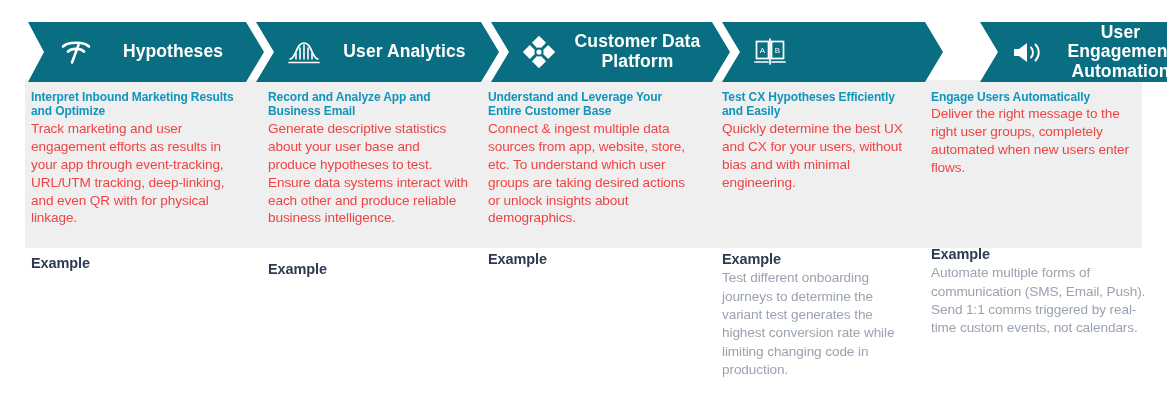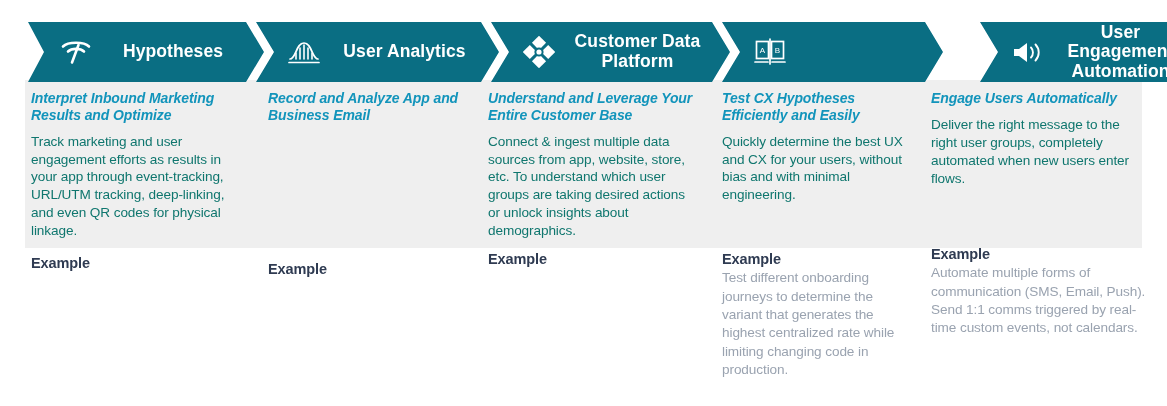--- a/index.html
+++ b/index.html
@@ -93,31 +93,30 @@
   .col .desc-block { padding-top: 10px; }
 
   .col-1 { left: 31px;  width: 219px; }
   .col-2 { left: 268px; width: 200px; }
   .col-3 { left: 488px; width: 205px; }
   .col-4 { left: 722px; width: 190px; }
   .col-5 { left: 931px; width: 215px; }
 
   .desc-title {
     color: #1294bb;
-    font-size: 14px;
+    font-size: 12px;
     font-weight: bold;
     line-height: 1.2;
     letter-spacing: -0.1px;
-    margin-bottom: 9px;
+    margin-bottom: 1px;
     white-space: pre-line;
-    font-style: italic;
   }
 
   .desc-body {
-    color: #0f766e;
+    color: #ef4444;
     font-size: 13.6px;
     line-height: 1.32;
     letter-spacing: -0.1px;
   }
 
   
   .example {
     position: absolute;
     background: transparent;
   }
@@ -213,27 +212,28 @@
         </svg>
       </span>
       <span class="chev-title">User Engagement
 Automation</span>
     </div>
   </div>
 
   <div class="col col-1">
     <div class="desc-block">
       <div class="desc-title">Interpret Inbound Marketing Results and Optimize</div>
-      <div class="desc-body">Track marketing and user engagement efforts as results in your app through event-tracking, URL/UTM tracking, deep-linking, and even QR codes for physical linkage.</div>
+      <div class="desc-body">Track marketing and user engagement efforts as results in your app through event-tracking, URL/UTM tracking, deep-linking, and even QR with for physical linkage.</div>
     </div>
   </div>
 
   <div class="col col-2">
     <div class="desc-block">
       <div class="desc-title">Record and Analyze App and Business  Email</div>
+      <div class="desc-body">Generate descriptive statistics about your user base and produce hypotheses to test. Ensure data systems interact with each other and produce reliable business intelligence.</div>
     </div>
   </div>
 
   <div class="col col-4">
     <div class="desc-block">
       <div class="desc-title">Test CX Hypotheses Efficiently and Easily</div>
       <div class="desc-body">Quickly determine the best UX and CX for your users, without bias and with minimal engineering.</div>
     </div>
   </div>
 
@@ -258,21 +258,21 @@
   <div class="example ex-2">
     <div class="ex-title">Example</div>
   </div>
 
   <div class="example ex-3">
     <div class="ex-title">Example</div>
   </div>
 
   <div class="example ex-4">
     <div class="ex-title">Example</div>
-    <div class="ex-body">Test different onboarding journeys to determine the variant that generates the highest centralized rate while limiting changing code in production.</div>
+    <div class="ex-body">Test different onboarding journeys to determine the variant test generates the highest conversion rate while limiting changing code in production.</div>
   </div>
 
   <div class="example ex-5">
     <div class="ex-title">Example</div>
     <div class="ex-body">Automate multiple forms of communication (SMS, Email, Push). Send 1:1 comms triggered by real-time custom events, not calendars.</div>
   </div>
 
 </div>
 
 </body></html>

